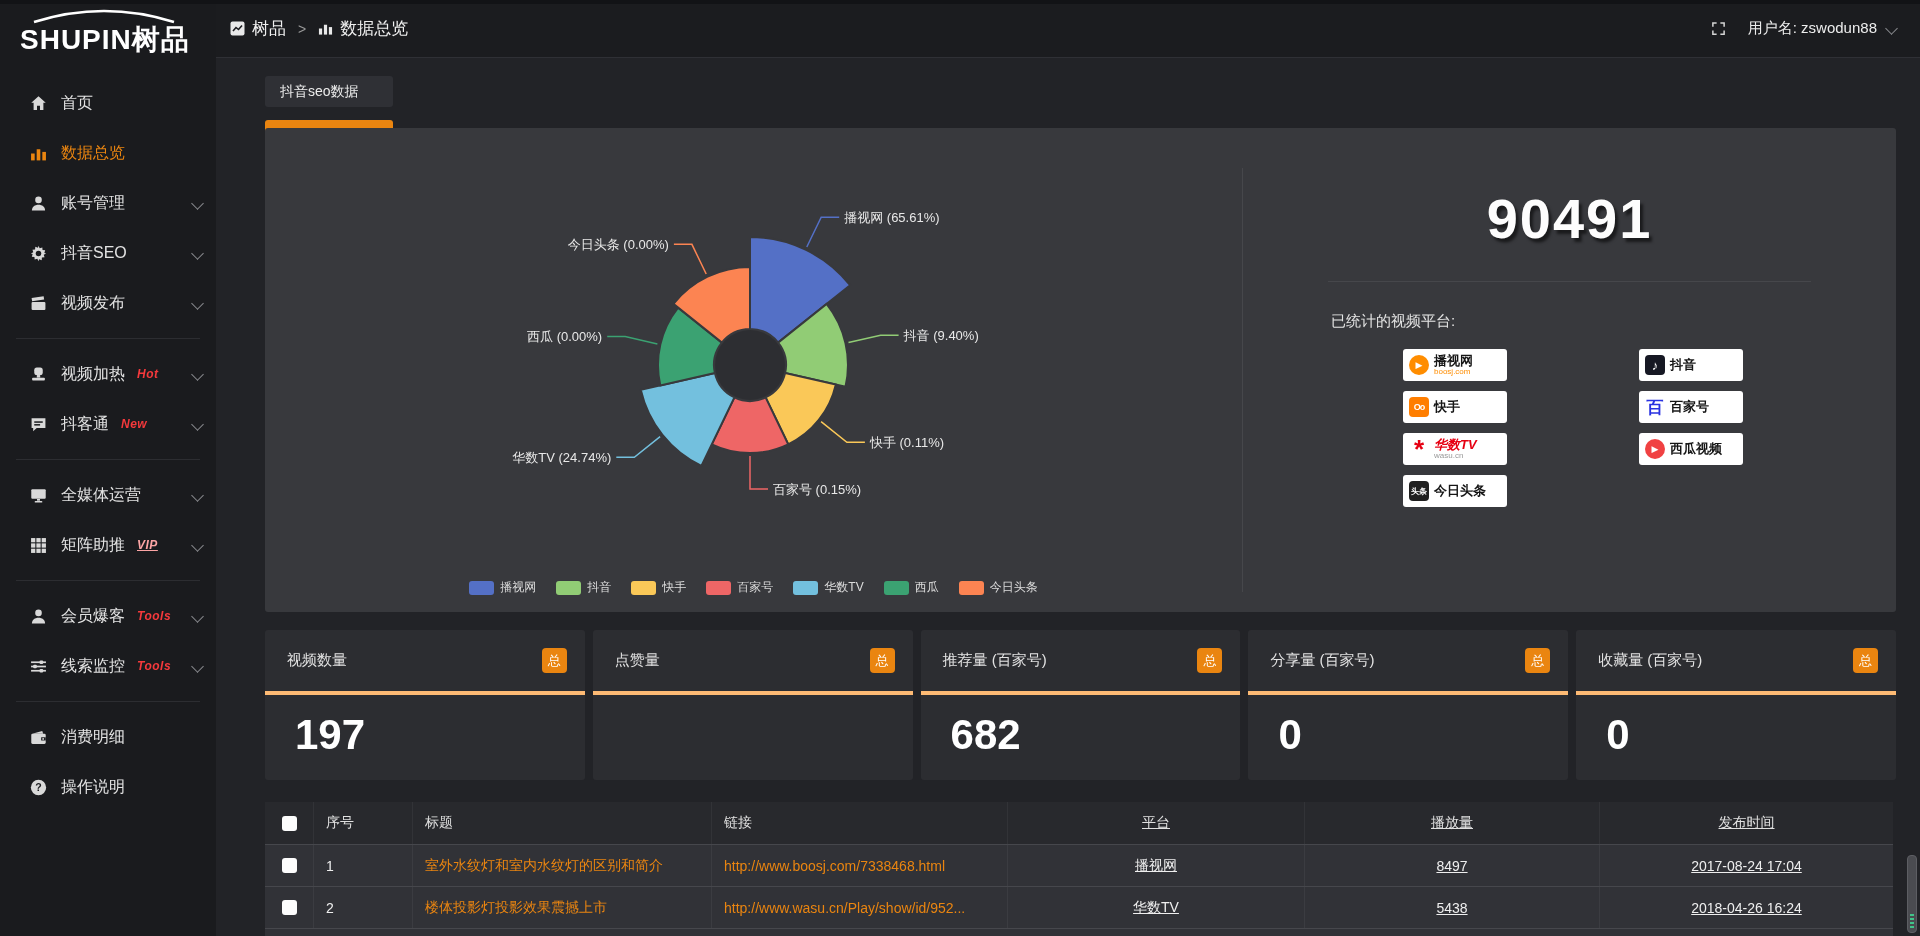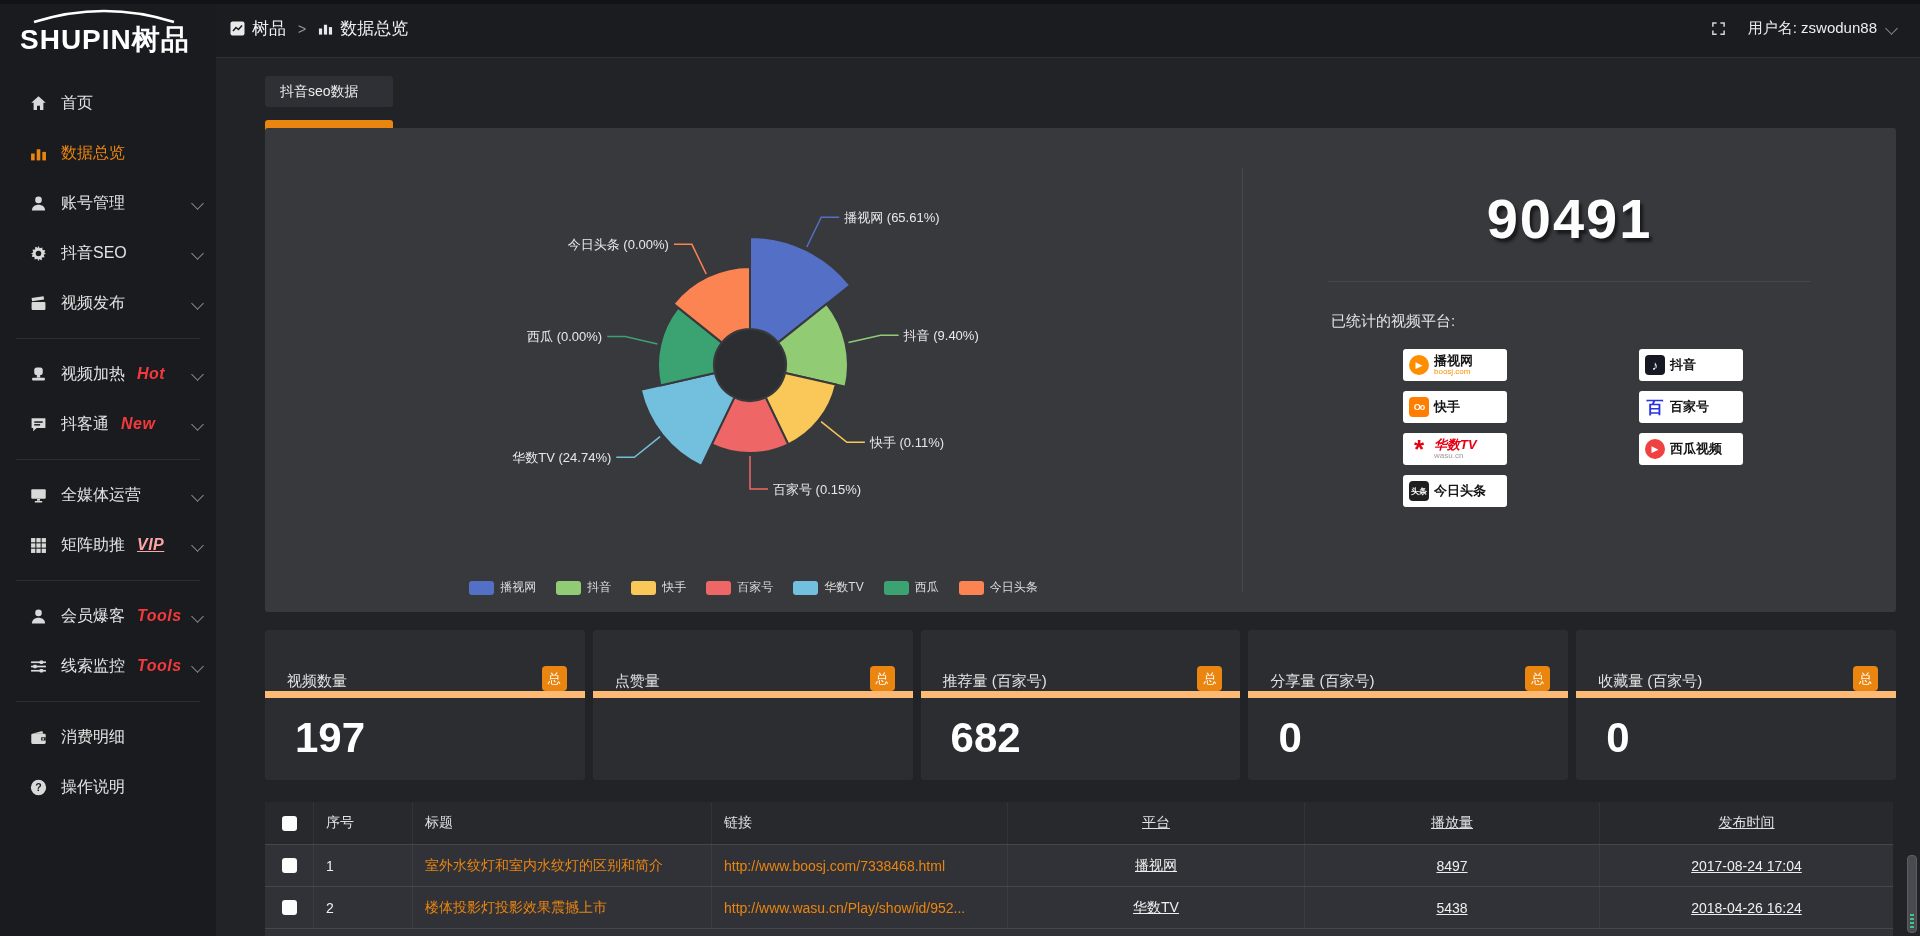--- a/index.html
+++ b/index.html
@@ -12,21 +12,21 @@
   .topstrip{position:absolute;top:0;left:0;width:1920px;height:4px;background:#121316;z-index:9;}
   
   .sidebar{position:absolute;left:0;top:0;bottom:0;width:216px;background:#1a1b1e;z-index:5;}
   .logo{padding:8px 10px 4px 12px;}
   .side-nav{padding-top:12px;}
   .side-item{height:50px;display:flex;align-items:center;padding:0 14px 0 29px;cursor:pointer;font-size:16px;color:#e3e3e3;position:relative;}
   .side-item .sicon{width:18px;height:18px;margin-right:14px;display:flex;align-items:center;justify-content:center;flex:none;}
   .side-item .sicon svg{display:block;}
   .side-item.active{color:#ea8510;}
   .slabel{white-space:nowrap;}
-  .sbadge{font-size:16px;font-style:italic;font-weight:bold;margin-left:12px;letter-spacing:.5px;}
+  .sbadge{font-size:12px;font-style:italic;font-weight:bold;margin-left:12px;letter-spacing:.5px;}
   .sbadge.red{color:#f5393c;}
   .sbadge.gold{color:#fca5a5;text-decoration:underline;}
   .chev{margin-left:auto;width:8px;height:8px;border-right:1.5px solid #8a8b8f;border-bottom:1.5px solid #8a8b8f;transform:rotate(45deg);flex:none;}
   .side-div{height:1px;background:#2c2d31;margin:10px 16px;}
   
   .topbar{position:absolute;left:216px;right:0;top:0;height:57px;background:#1b1c1f;border-bottom:1px solid #2f3035;display:flex;align-items:center;z-index:4;}
   .crumbs{display:flex;align-items:center;margin-left:14px;font-size:17px;color:#f0f0f0;}
   .crumb{display:flex;align-items:center;gap:7px;cursor:pointer;}
   .crumb-sep{color:#9a9a9a;margin:0 12px;font-size:14px;}
   .top-right{margin-left:auto;display:flex;align-items:center;gap:22px;margin-right:24px;}
@@ -63,21 +63,21 @@
   .lg-xigua{background:#f04142;border-radius:50%;color:#fff;font-size:9px;}
   .lg-toutiao{background:#1f1f1f;color:#fff;font-size:8px;}
   .pname{display:flex;flex-direction:column;line-height:1.05;}
   .pname .nm{font-size:13px;font-weight:bold;color:#151515;white-space:nowrap;}
   .pname .nm.red-it{color:#e60012;font-style:italic;}
   .pname .sub{font-size:8px;color:#ff8d00;}
   .pname .sub.gray{color:#999;}
   
   .cards{position:absolute;left:49px;top:573px;width:1631px;height:150px;display:flex;gap:8px;}
   .card{flex:1;background:#2c2d31;border-radius:3px;position:relative;}
-  .card-head{height:61px;display:flex;align-items:flex-end;justify-content:space-between;padding:0 18px 0 22px;border-bottom:7px solid #fdba74;}
+  .card-head{height:61px;display:flex;align-items:center;justify-content:space-between;padding:0 18px 0 22px;border-bottom:4px solid #fdba74;}
   .card-label{font-size:15px;color:#e2e2e2;}
   .badge-zong{width:25px;height:25px;background:#ea8510;color:#fff;font-size:13px;border-radius:4px;display:flex;align-items:center;justify-content:center;cursor:pointer;}
   .card-val{padding:16px 0 0 30px;font-size:42px;font-weight:bold;color:#fff;}
   
   .dtable{position:absolute;left:49px;top:745px;width:1628px;height:134px;overflow:hidden;font-size:14px;}
   .trow{display:grid;grid-template-columns:49px 99px 299px 296px 297px 295px 293px;align-items:stretch;}
   .thead{background:#28292d;height:42px;color:#e0e0e0;}
   .tbody-row{background:#313237;height:41px;border-top:1px solid #46474c;color:#efefef;}
   .tcell{display:flex;align-items:center;border-right:1px solid rgba(255,255,255,0.05);padding:0 12px;overflow:hidden;white-space:nowrap;}
   .tcell:last-child{border-right:none;}

